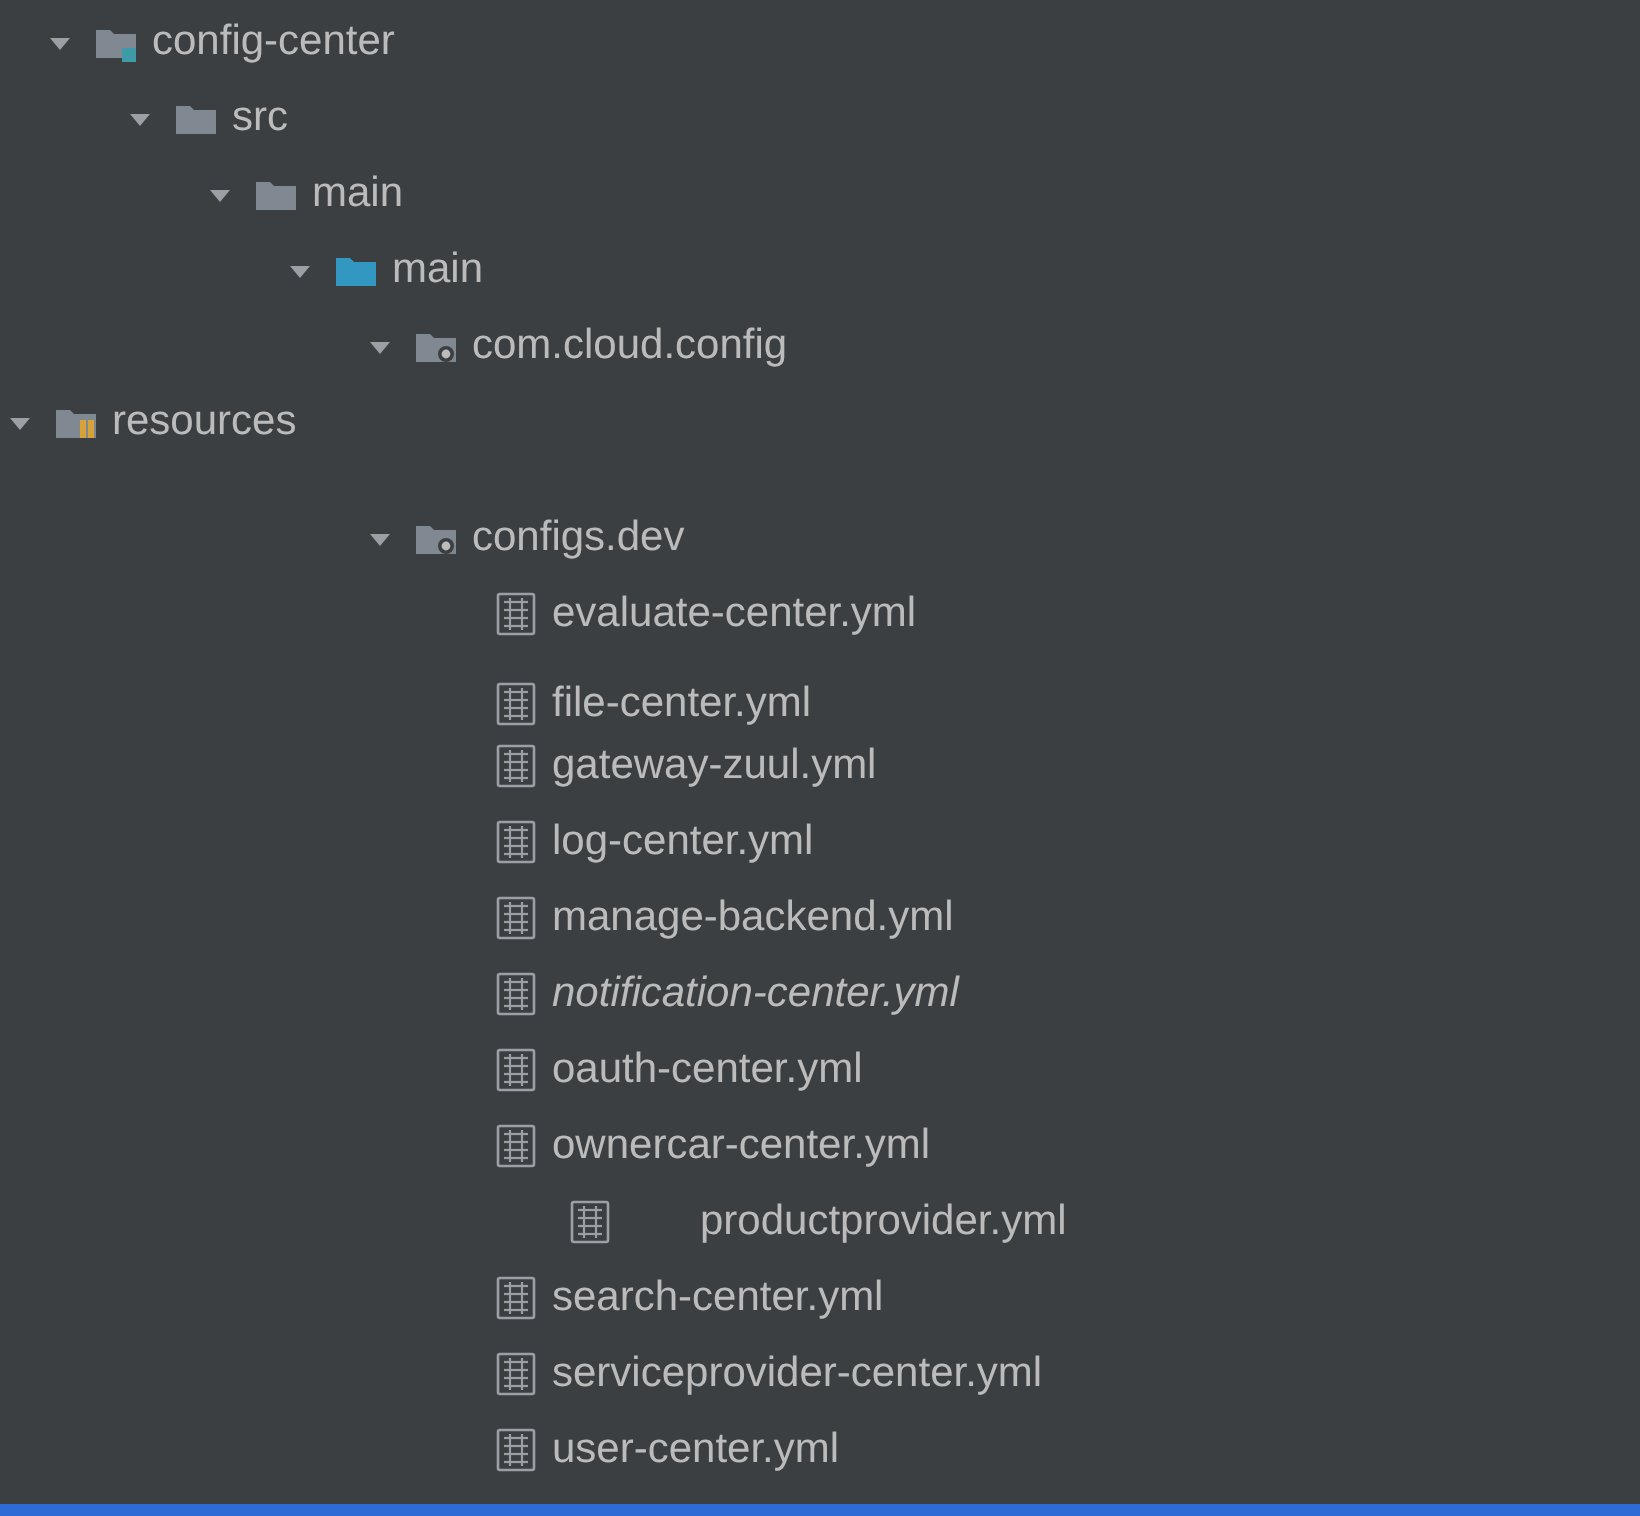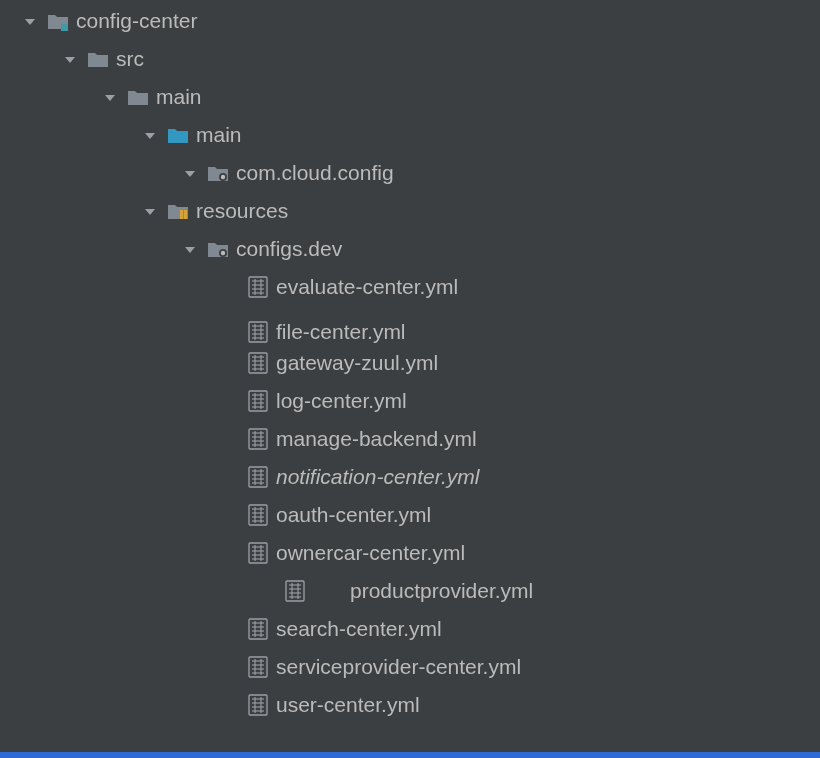--- a/index.html
+++ b/index.html
@@ -122,36 +122,36 @@
       </span>
       <span class="icon">
         <svg width="22" height="20" viewBox="0 0 22 20">
           <path d="M1 4h7l2 2h11v12H1z" fill="#808991"></path>
           <circle cx="16" cy="14" r="4" fill="#3c3f41"></circle>
           <circle cx="16" cy="14" r="2.2" fill="#bbbbbb"></circle>
         </svg>
       </span>
       <span class="label">com.cloud.config</span>
     </div>
-    <div class="row" style="padding-left: 140px;">
+    <div class="row" style="">
       <span class="arrow">
         <svg width="14" height="14" viewBox="0 0 14 14">
           <polygon points="2,5 12,5 7,11" fill="#9aa0a6"></polygon>
         </svg>
       </span>
       <span class="icon">
         <svg width="22" height="20" viewBox="0 0 22 20">
           <path d="M1 4h7l2 2h11v12H1z" fill="#808991"></path>
           <rect x="13" y="9" width="3" height="9" fill="#d6a33b"></rect>
           <rect x="17" y="9" width="3" height="9" fill="#d6a33b"></rect>
         </svg>
       </span>
       <span class="label">resources</span>
     </div>
-    <div class="row" style="padding-left: 180px;">
+    <div class="row" style="padding-left: 180px; margin-top: 20px;">
       <span class="arrow">
         <svg width="14" height="14" viewBox="0 0 14 14">
           <polygon points="2,5 12,5 7,11" fill="#9aa0a6"></polygon>
         </svg>
       </span>
       <span class="icon">
         <svg width="22" height="20" viewBox="0 0 22 20">
           <path d="M1 4h7l2 2h11v12H1z" fill="#808991"></path>
           <circle cx="16" cy="14" r="4" fill="#3c3f41"></circle>
           <circle cx="16" cy="14" r="2.2" fill="#bbbbbb"></circle>

